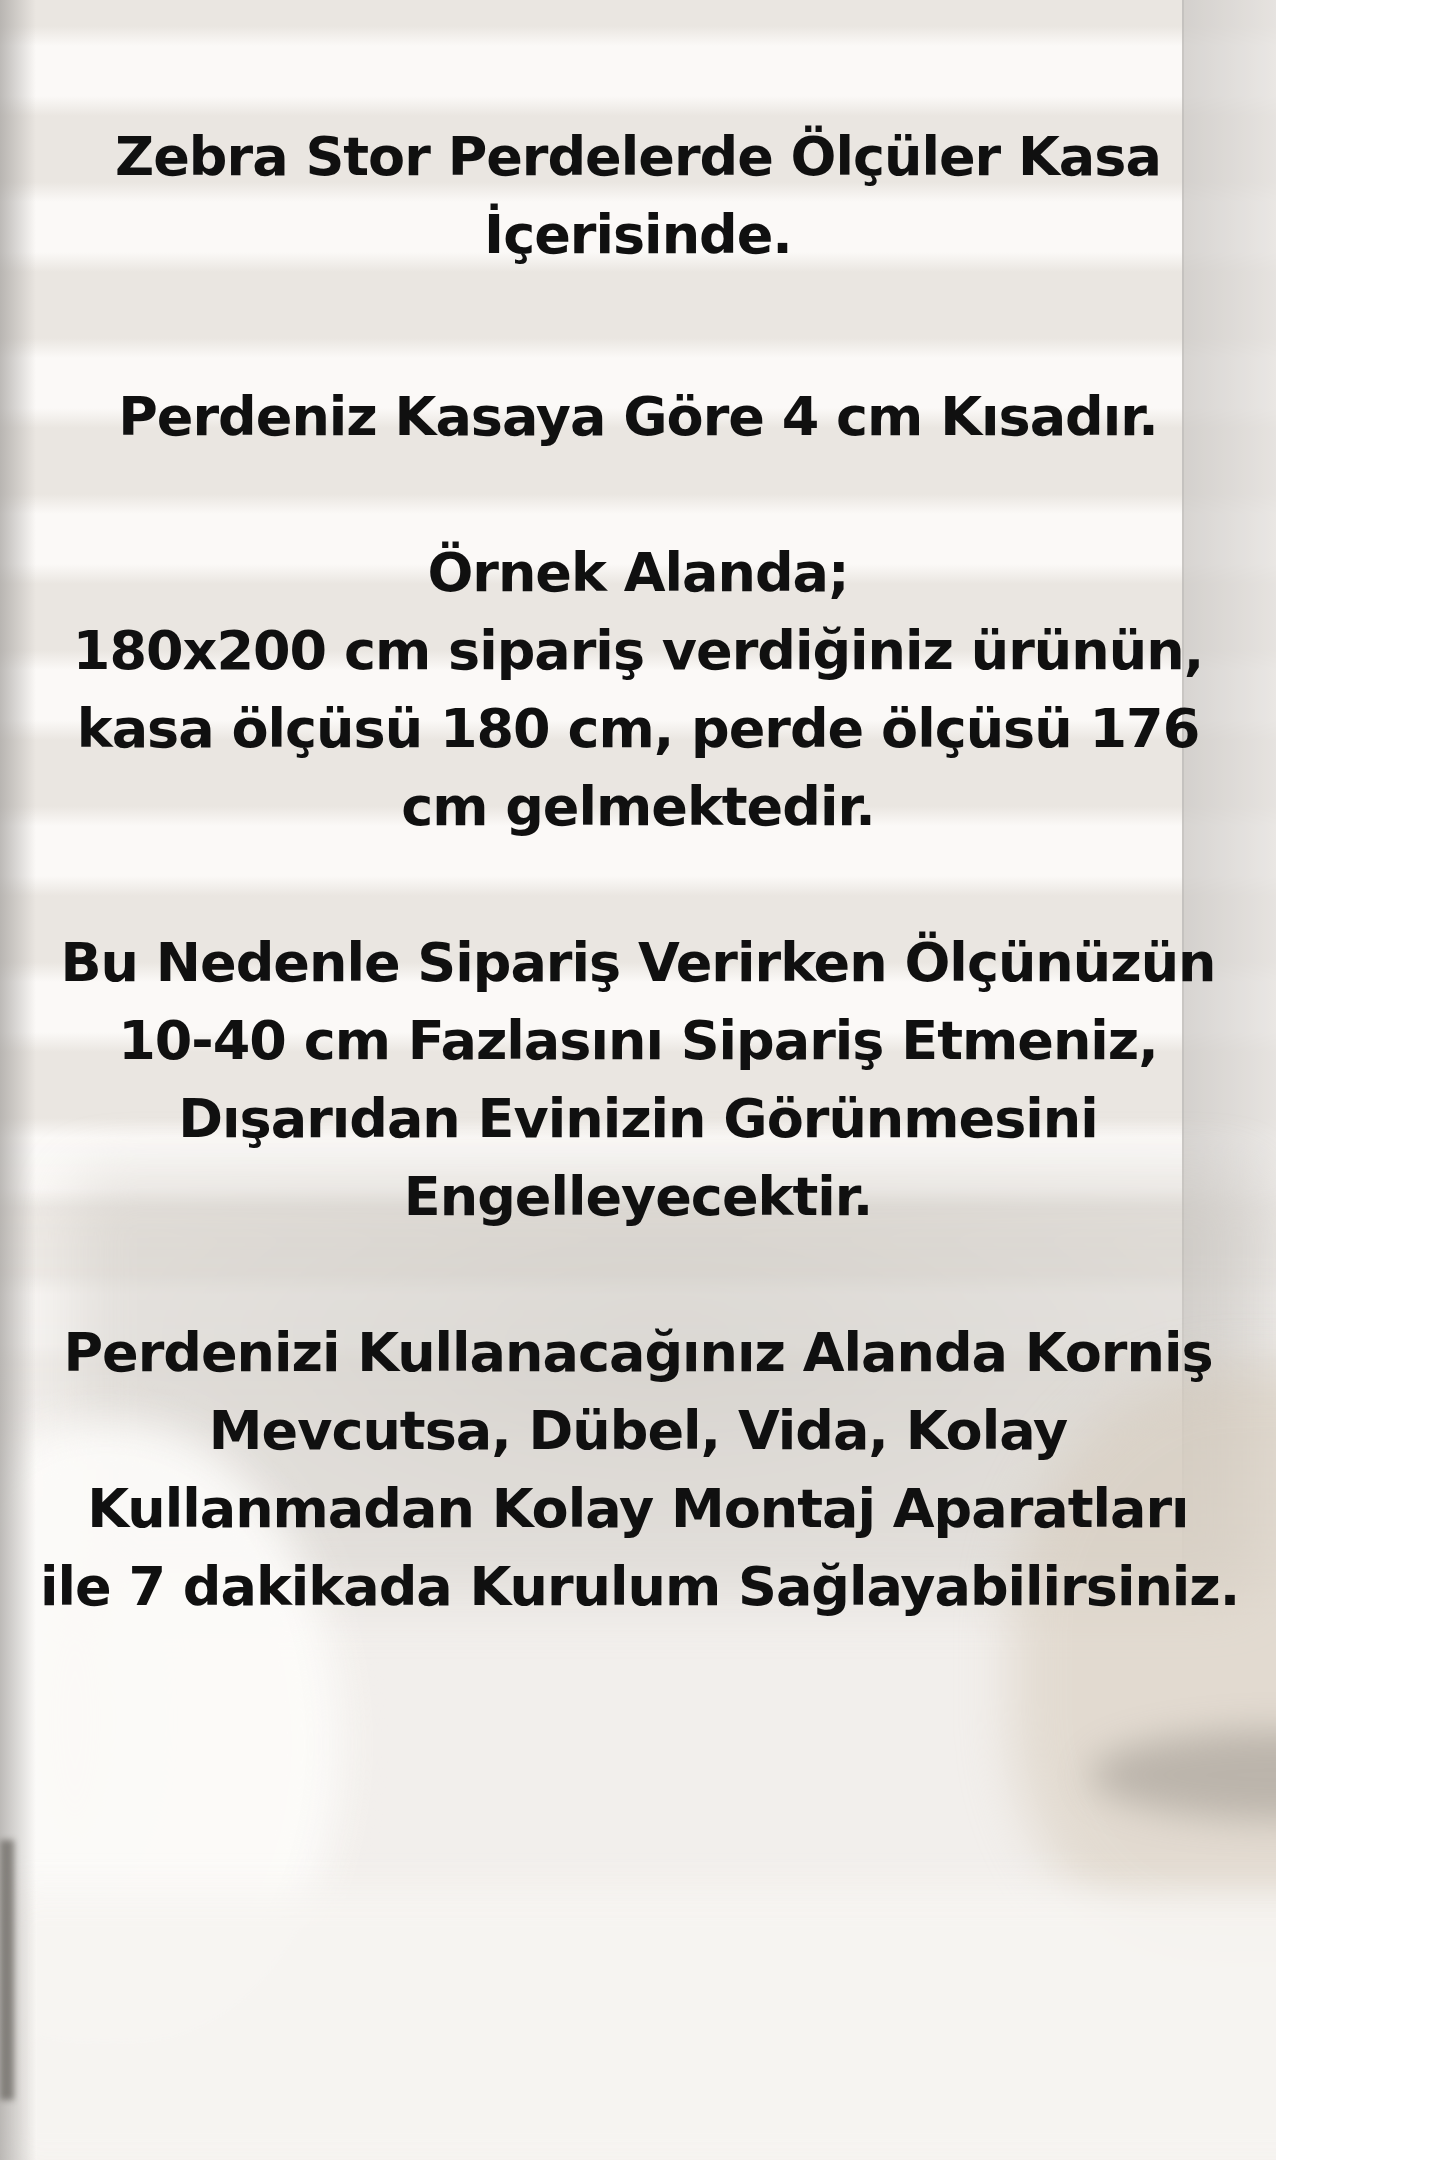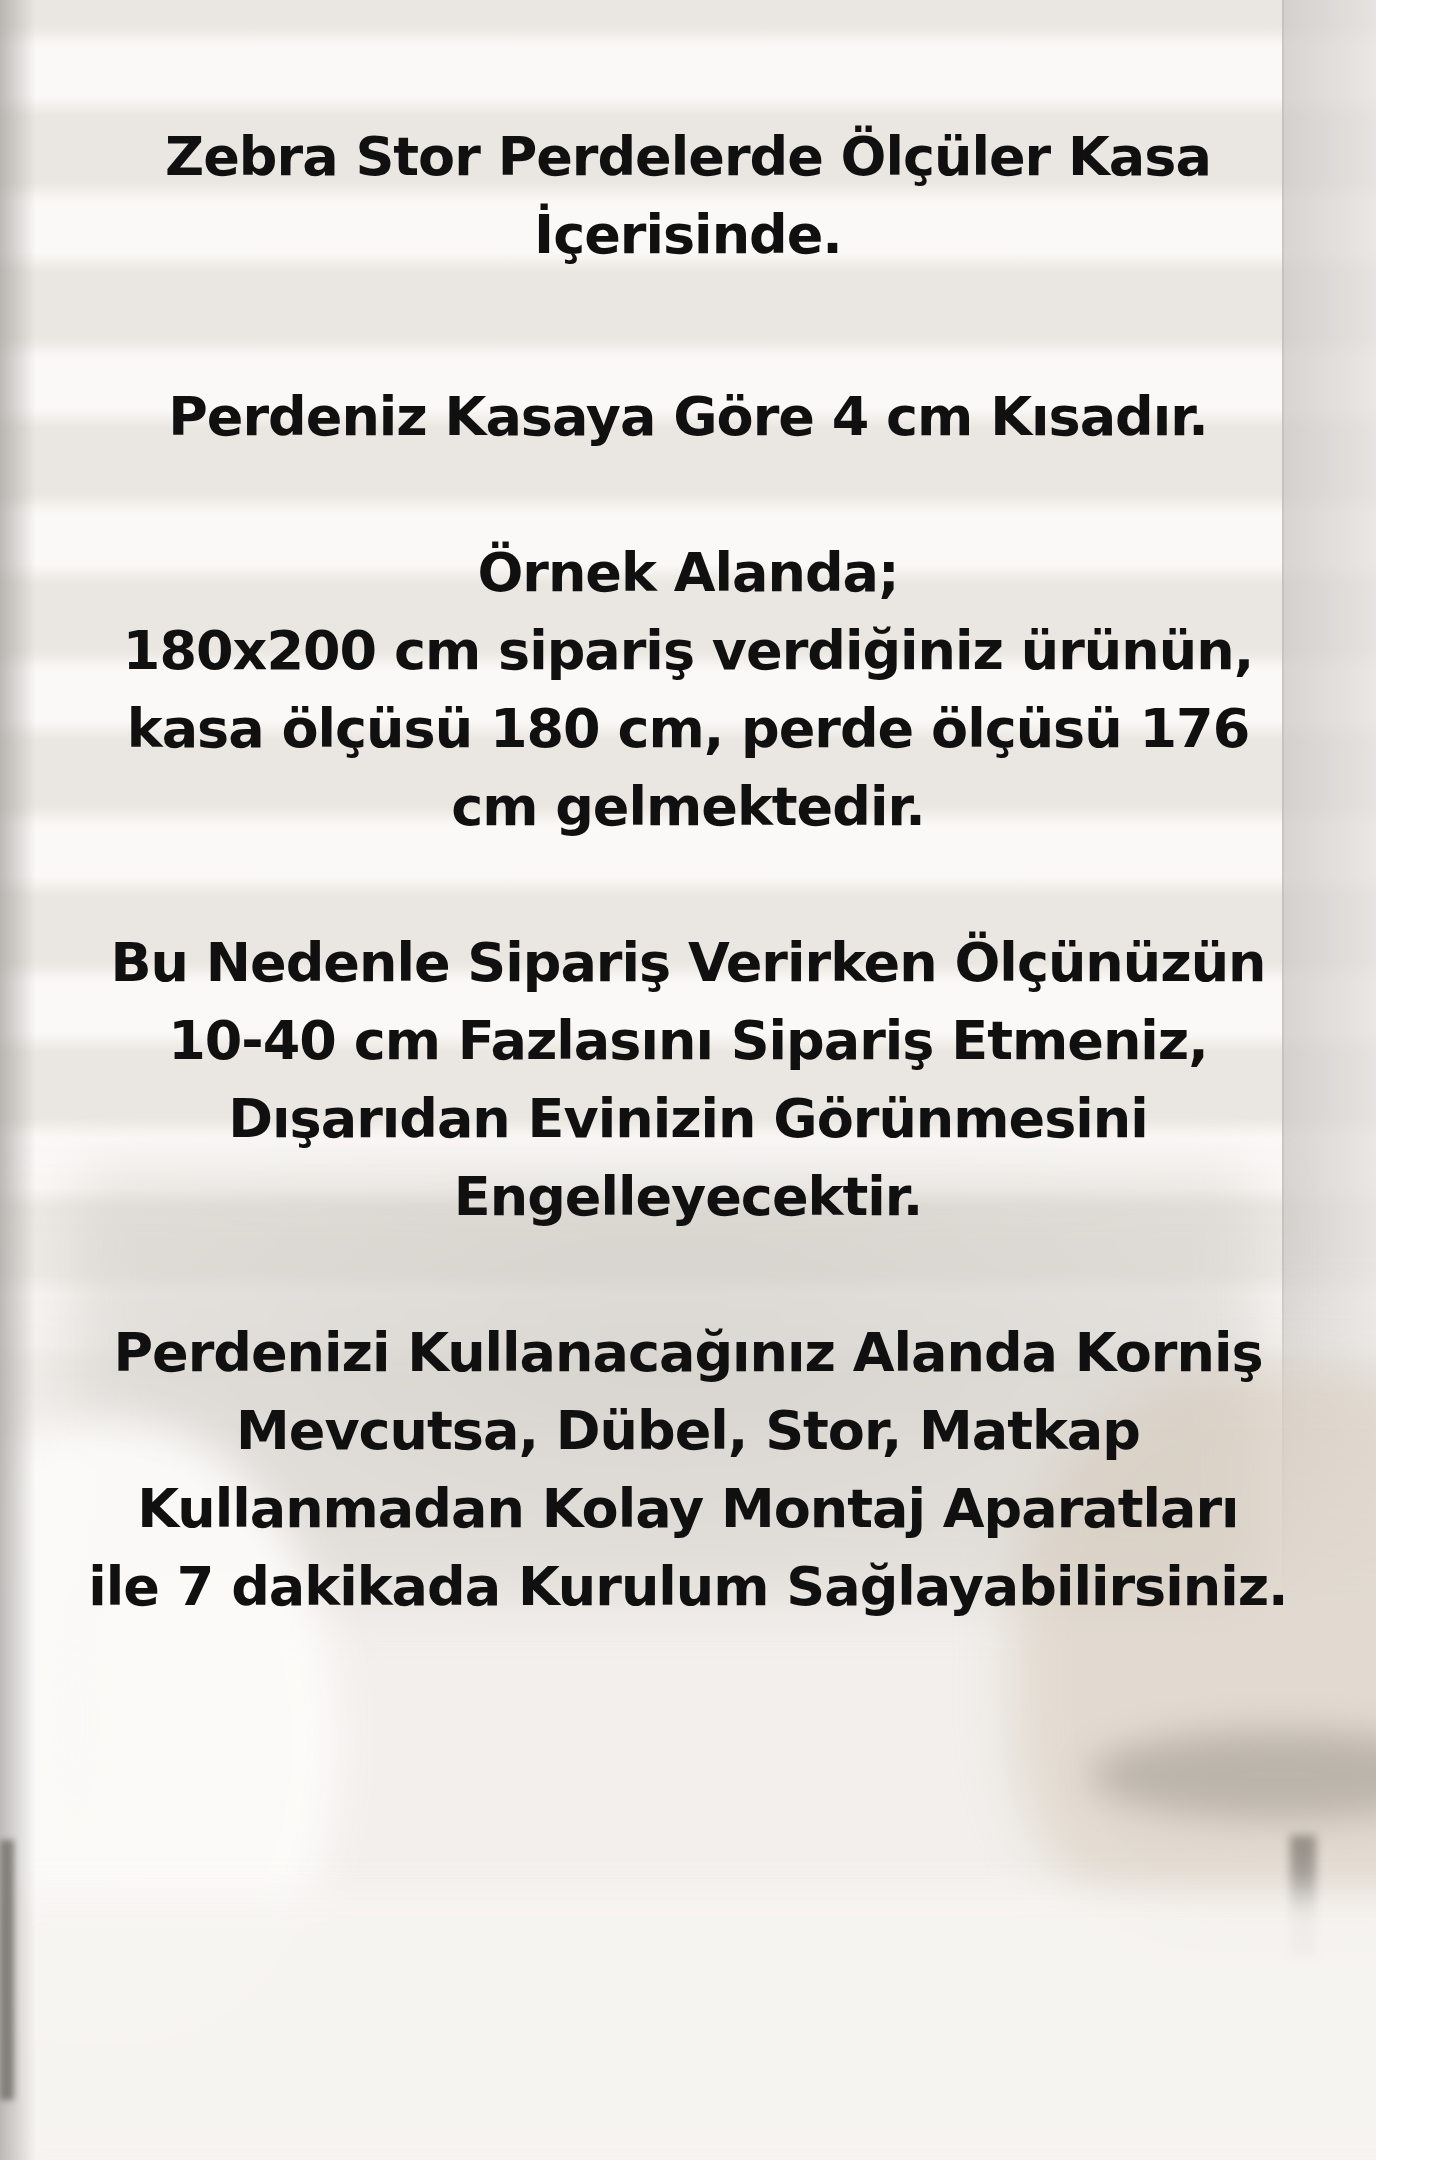--- a/index.html
+++ b/index.html
@@ -1,18 +1,18 @@
 <!DOCTYPE html>
 <html style="--base: #f2efec; --text: #101010; --stripe-light: #fbf9f7; --stripe-dark: #eae6e1; --frame-gray: #a8a5a2; --frame-gray-light: #cfccc9; --frame-dark: #55514b; --view-dark: #b2aea6; --blanket-white: #fdfcfa; --chair-beige: #d3c7b6; --chair-shadow: #7d7870; --rug-white: #f7f5f2;"><head>
 <meta charset="utf-8">
 <style>
   html, body { margin: 0; padding: 0; background: #ffffff; }
   .canvas {
     position: relative;
-    width: 1376px;
+    width: 1276px;
     height: 2160px;
     overflow: hidden;
     background: var(--base, #f2efec);
     font-family: "DejaVu Sans", "Liberation Sans", sans-serif;
   }
 
   
   .bg { position: absolute; inset: 0; }
 
   .stripes {
@@ -143,19 +143,19 @@
     <div class="para">
       <div class="line">Bu Nedenle Sipariş Verirken Ölçünüzün</div>
       <div class="line">10-40 cm Fazlasını Sipariş Etmeniz,</div>
       <div class="line">Dışarıdan Evinizin Görünmesini</div>
       <div class="line">Engelleyecektir.</div>
     </div>
 
 
     <div class="para">
       <div class="line">Perdenizi Kullanacağınız Alanda Korniş</div>
-      <div class="line">Mevcutsa, Dübel, Stor, Matkap</div>
+      <div class="line">Mevcutsa, Dübel, Vida, Kolay</div>
       <div class="line">Kullanmadan Kolay Montaj Aparatları</div>
       <div class="line">ile 7 dakikada Kurulum Sağlayabilirsiniz.</div>
     </div>
 
   </div>
 </div>
 
 </body></html>

